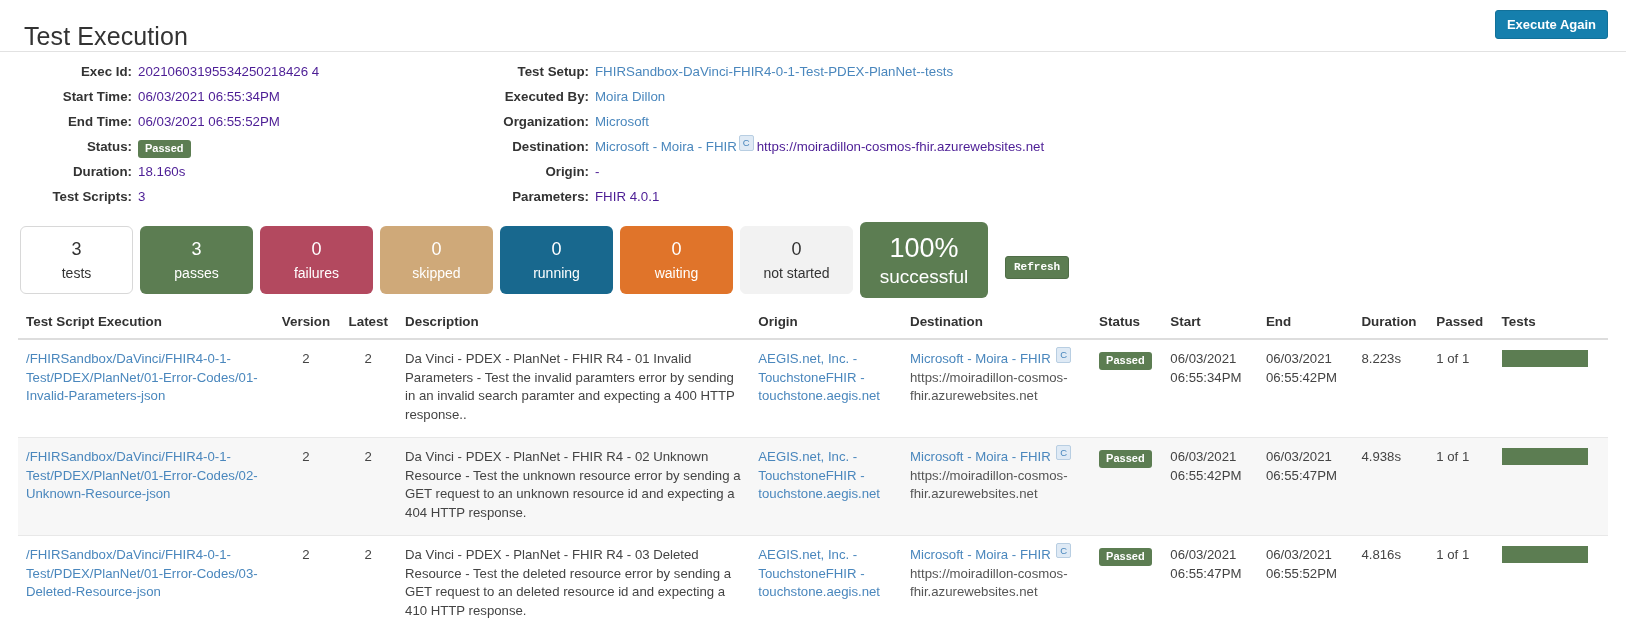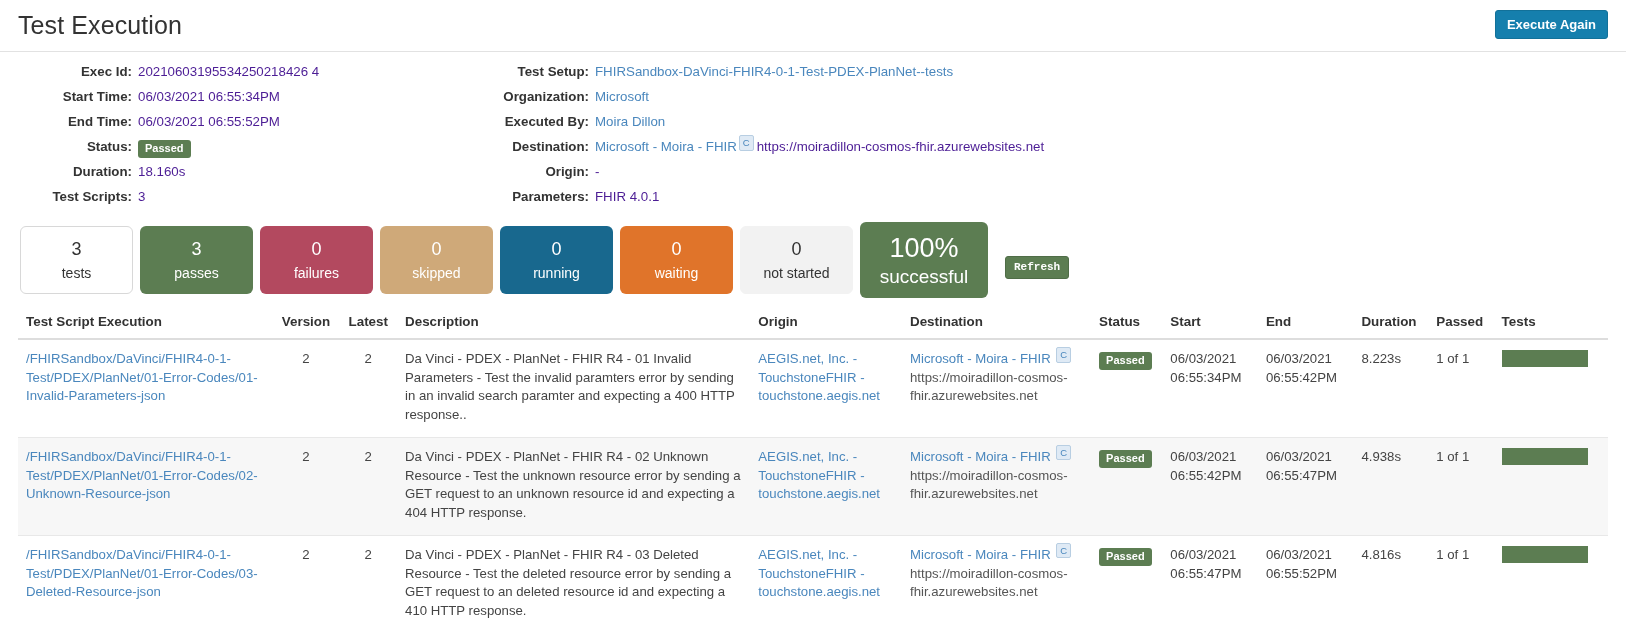--- a/index.html
+++ b/index.html
@@ -10,23 +10,23 @@
     font-family: "Liberation Sans", sans-serif;
     color: #333333;
     overflow: hidden;
   }
 
   
   .page-header {
     position: relative;
     height: 52px;
     border-bottom: 1px solid #e2e2e2;
-    padding: 0 18px;
+    padding: 0 24px;
     display: flex;
-    align-items: center;
+    align-items: flex-end;
   }
   .page-title {
     font-size: 25px;
     font-weight: 400;
     color: #333333;
     letter-spacing: 0.1px;
   }
   .btn-execute {
     position: absolute;
     right: 18px;
@@ -240,26 +240,26 @@
         <div class="meta-label">Test Scripts:</div>
         <div class="meta-value plain">3</div>
       </div>
     </div>
   <div class="meta-col right" id="meta-right">
       <div class="meta-row">
         <div class="meta-label">Test Setup:</div>
         <div class="meta-value link">FHIRSandbox-DaVinci-FHIR4-0-1-Test-PDEX-PlanNet--tests</div>
       </div>
       <div class="meta-row">
+        <div class="meta-label">Executed By:</div>
+        <div class="meta-value link">Moira Dillon</div>
+      </div>
+      <div class="meta-row">
         <div class="meta-label">Organization:</div>
         <div class="meta-value link">Microsoft</div>
-      </div>
-      <div class="meta-row">
-        <div class="meta-label">Executed By:</div>
-        <div class="meta-value link">Moira Dillon</div>
       </div>
       <div class="meta-row">
         <div class="meta-label">Destination:</div>
         <div><span class="meta-value link">Microsoft - Moira - FHIR</span><span class="badge-c">C</span><span class="meta-value plain">https://moiradillon-cosmos-fhir.azurewebsites.net</span></div>
       </div>
       <div class="meta-row">
         <div class="meta-label">Origin:</div>
         <div class="meta-value plain">-</div>
       </div>
       <div class="meta-row">

